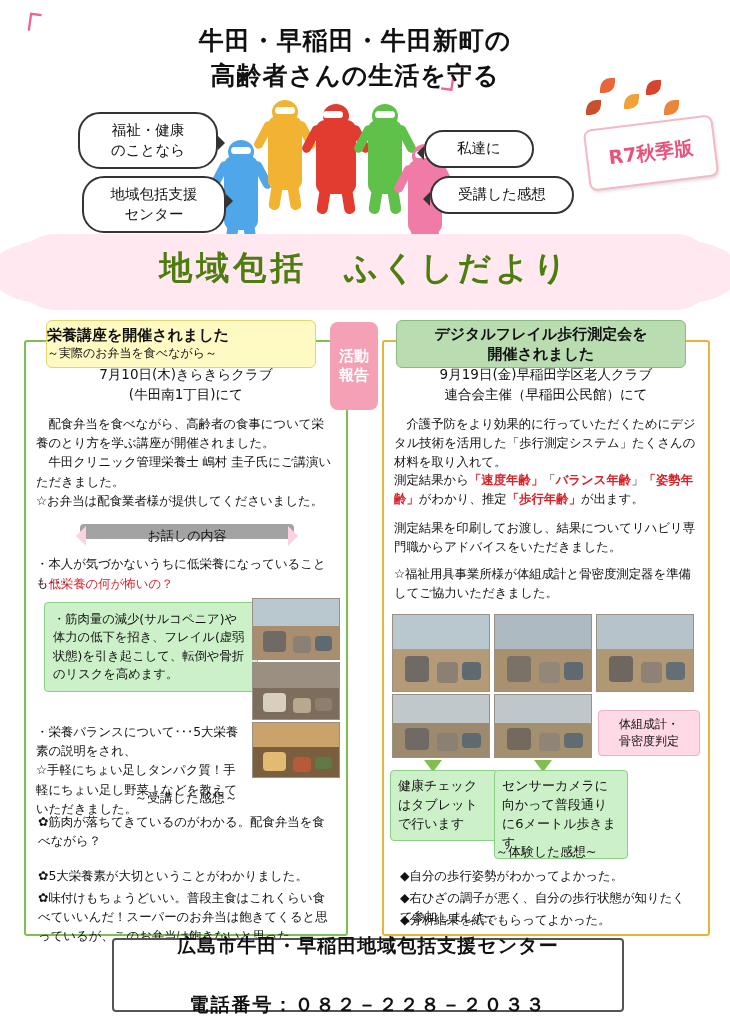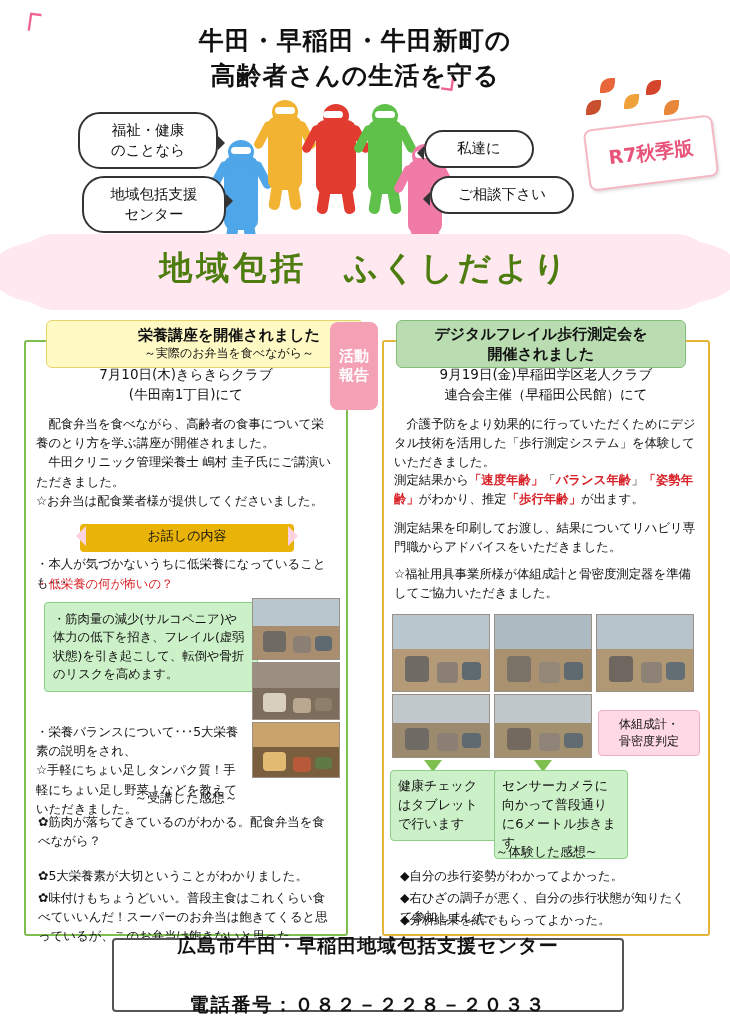--- a/index.html
+++ b/index.html
@@ -93,23 +93,22 @@
     position:absolute;left:24px;top:24px;width:320px;height:592px;
     border:2px solid #7fbf4f;border-radius:3px;background:#fff;
   }
   .col-right{
     position:absolute;left:382px;top:24px;width:324px;height:592px;
     border:2px solid #e3b63a;border-radius:3px;background:#fff;
   }
   .tab-left{
     position:absolute;left:46px;top:4px;width:268px;height:46px;
     background:#fff9c4;border:1px solid #e8d36b;border-radius:6px;
-    display:flex;flex-direction:column;align-items:center;justify-content:center;
+    display:flex;flex-direction:column;justify-content:center;
     z-index:4;
-    padding-left:48px;
   }
   .tab-left .t1{font-size:15px;font-weight:bold;}
   .tab-left .t2{font-size:12px;}
   .tab-right{
     position:absolute;left:396px;top:4px;width:288px;height:46px;
     background:#b9ddb0;border:1px solid #86bd7c;border-radius:6px;
     display:flex;flex-direction:column;align-items:center;justify-content:center;
     z-index:4;line-height:1.35;
   }
   .tab-right .t1,.tab-right .t2{font-size:15px;font-weight:bold;}
@@ -120,22 +119,22 @@
     text-align:center;line-height:1.25;z-index:5;
   }
 
   .lead{
     position:absolute;left:0;top:22px;width:100%;text-align:center;
     font-size:13.5px;line-height:1.5;
   }
   .para{position:absolute;font-size:12.4px;line-height:1.55;}
 
   .pink-ribbon{
-    position:absolute;left:54px;top:182px;width:214px;height:28px;
-    background:#eab308;border-radius:4px;text-align:center;
+    position:absolute;left:54px;top:182px;width:214px;height:15px;
+    background:#a3a3a3;border-radius:4px;text-align:center;
     font-size:13px;line-height:24px;
   }
   .pink-ribbon:before,.pink-ribbon:after{
     content:"";position:absolute;top:2px;width:0;height:0;
     border:10px solid transparent;
   }
   .pink-ribbon:before{left:-14px;border-right-color:#fbd3e0;}
   .pink-ribbon:after{right:-14px;border-left-color:#fbd3e0;}
 
   .green-box{
@@ -249,21 +248,21 @@
       <div>のことなら</div>
     </div>
     <div class="bubble b2">
       <div>地域包括支援</div>
       <div>センター</div>
     </div>
     <div class="bubble b3">
       <div>私達に</div>
     </div>
     <div class="bubble b4">
-      <div>ご相談下さい</div>
+      <div>受講した感想</div>
     </div>
   </div>
 
   <div class="banner-wrap">
     <div class="cloud-band"></div>
     <div class="banner-text">地域包括　ふくしだより</div>
   </div>
 
   <div class="content">
 
@@ -332,21 +331,21 @@
       <div class="t1">デジタルフレイル歩行測定会を</div>
       <div class="t2">開催されました</div>
     </div>
 
     <div class="col-right">
       <div class="lead">
         <div>9月19日(金)早稲田学区老人クラブ</div>
         <div>連合会主催（早稲田公民館）にて</div>
       </div>
 
-      <div class="para" style="left:10px;top:72px;width:304px;">　介護予防をより効果的に行っていただくためにデジタル技術を活用した「歩行測定システム」を体験していただきました。</div>
+      <div class="para" style="left:10px;top:72px;width:304px;">　介護予防をより効果的に行っていただくためにデジタル技術を活用した「歩行測定システム」たくさんの材料を取り入れて。</div>
 
       <div class="para" style="left:10px;top:128px;width:304px;">
         <span>測定結果から</span><span class="red-b">「速度年齢」</span><span>「</span><span class="red-b">バランス年齢</span><span>」</span><span class="red-b">「姿勢年齢」</span><span>がわかり、推定</span><span class="red-b">「歩行年齢」</span><span>が出ます。</span>
       </div>
 
       <div class="para" style="left:10px;top:176px;width:304px;">測定結果を印刷してお渡し、結果についてリハビリ専門職からアドバイスをいただきました。</div>
       <div class="para" style="left:10px;top:222px;width:304px;">☆福祉用具事業所様が体組成計と骨密度測定器を準備してご協力いただきました。</div>
 
       <div class="photo" style="left:8px;top:272px;width:96px;height:76px;">
         <div class="sky"></div>

